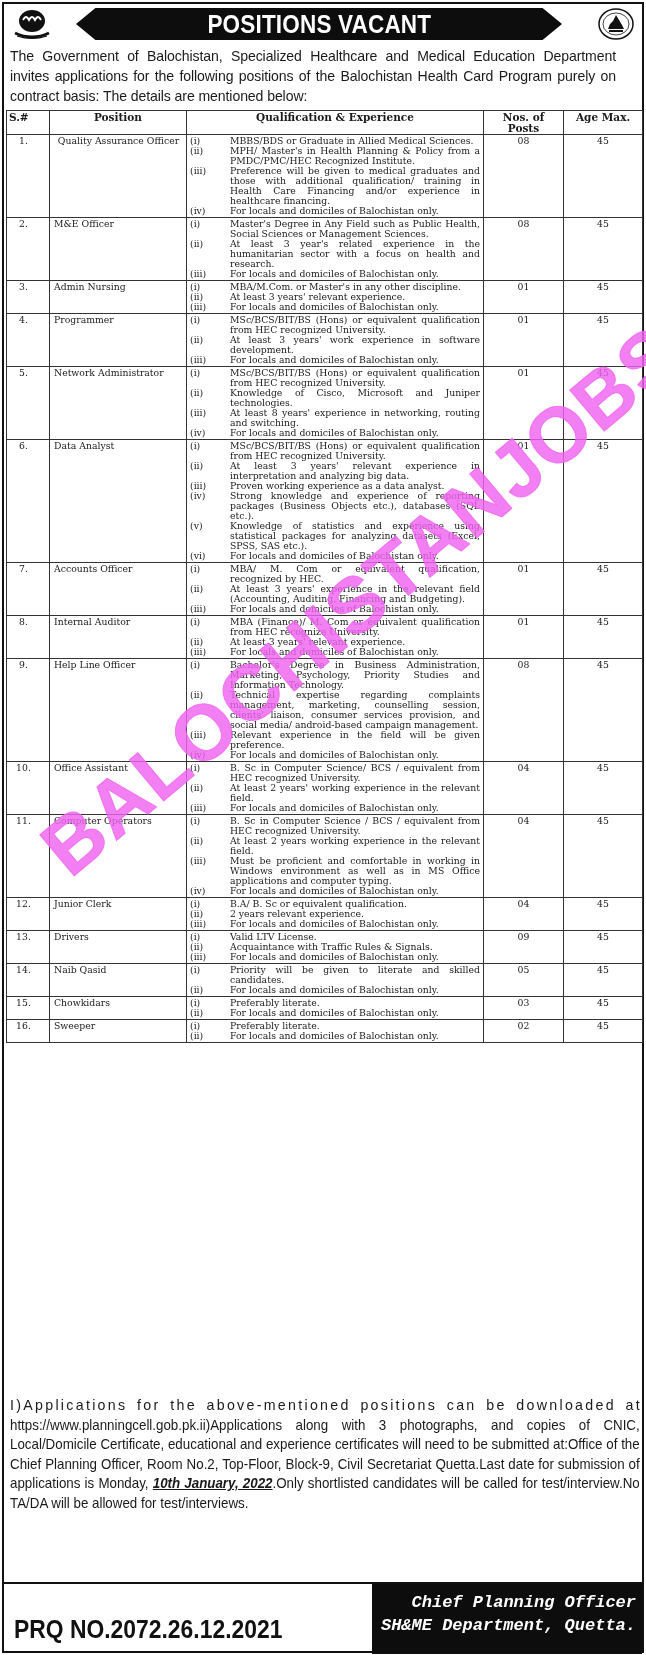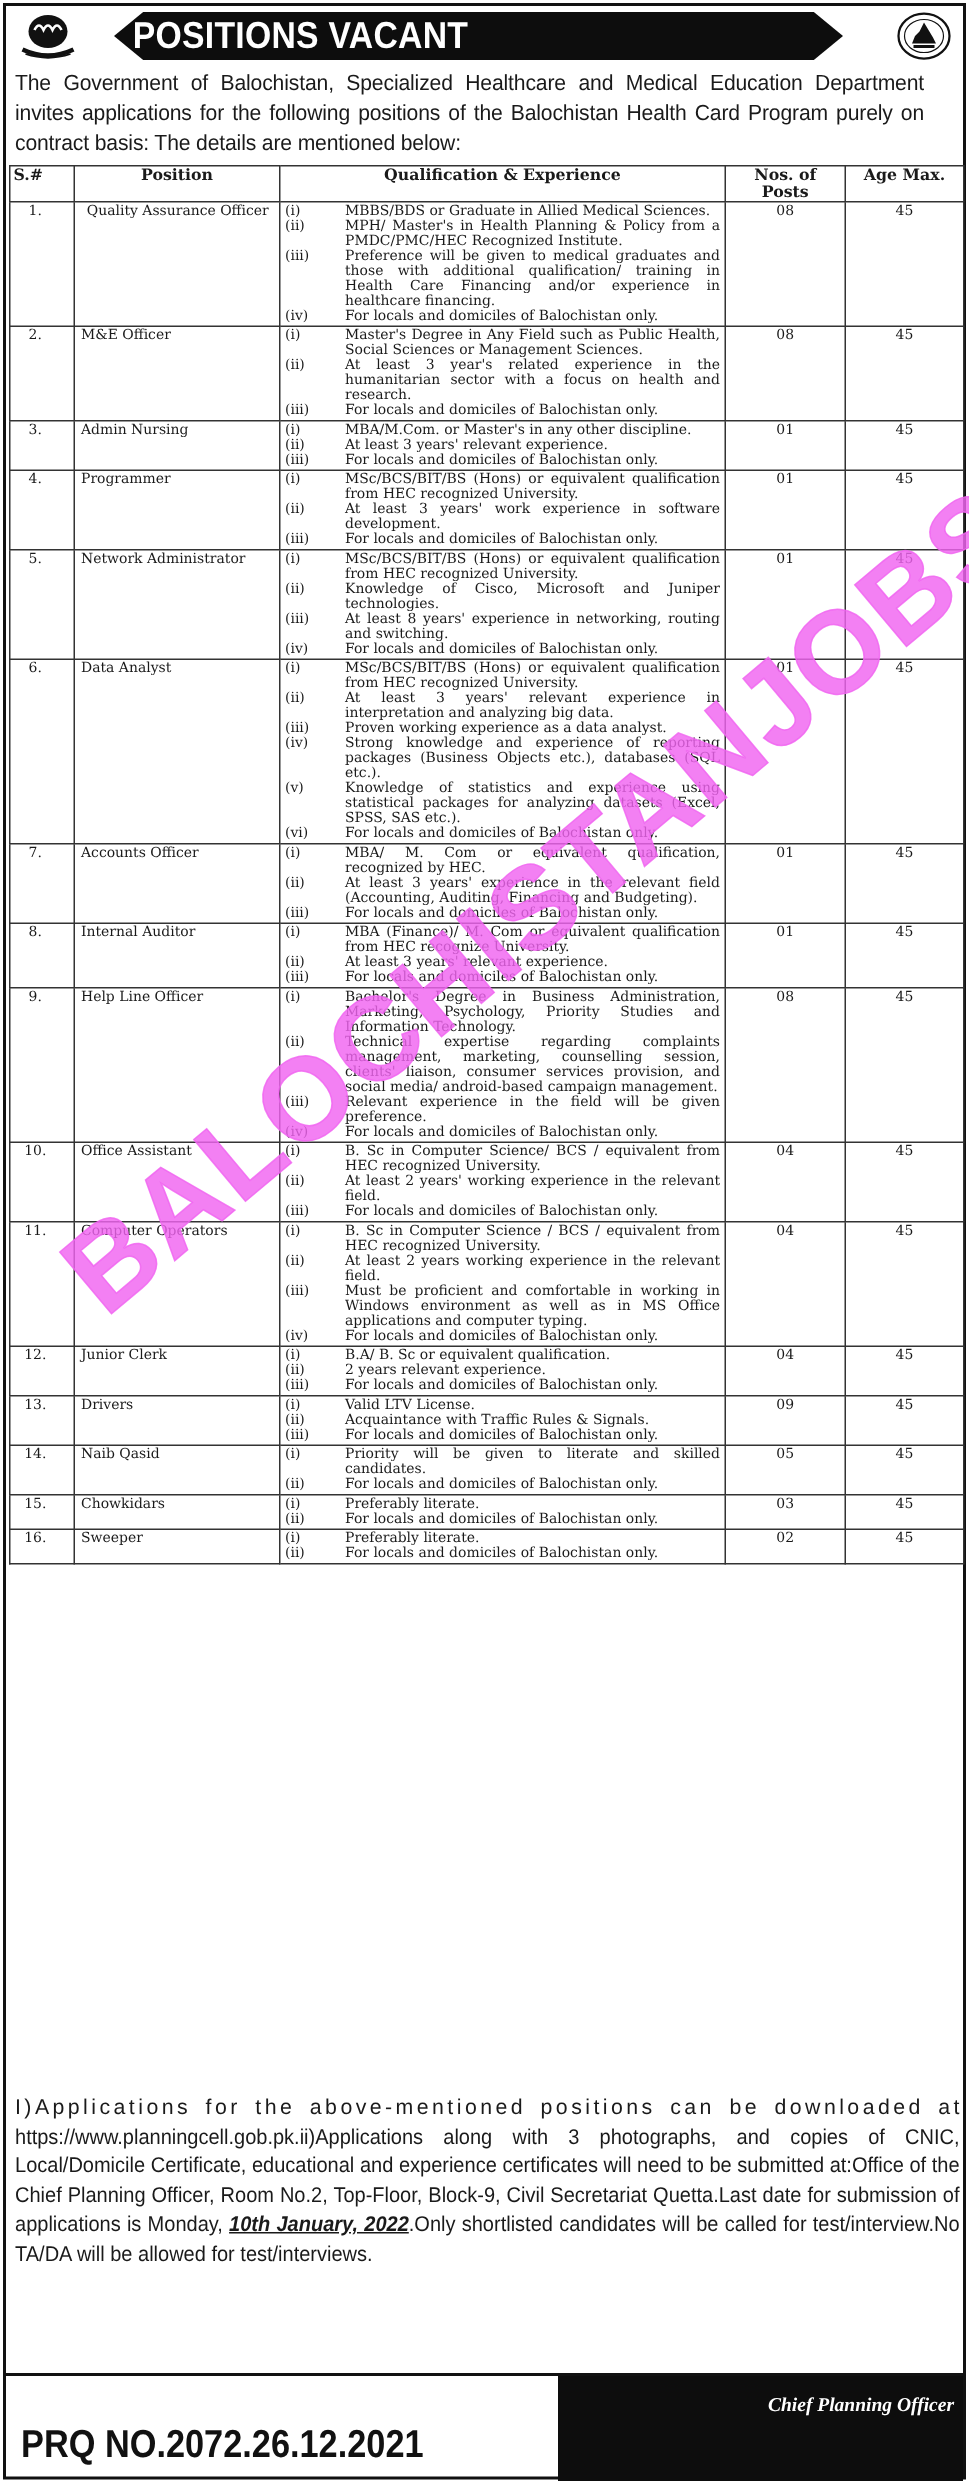--- a/index.html
+++ b/index.html
@@ -5,21 +5,21 @@
   * { box-sizing: border-box; margin: 0; padding: 0; }
   html, body { width: 646px; height: 1655px; background: #ffffff; overflow: hidden; }
   body { position: relative; font-family: "DejaVu Serif", serif; color: #1a1a1a; }
   .page { position: absolute; left: 2px; top: 2px; width: 642px; height: 1651px; border: 2px solid #111; }
 
   .header { position: absolute; left: 0; top: 0; width: 638px; height: 42px; }
   .logo { position: absolute; top: 3px; width: 40px; height: 34px; }
   .logo-left { left: 8px; }
   .logo-right { right: 6px; }
   .banner { position: absolute; left: 72px; top: 4px; width: 486px; height: 32px; background: #0d0d0d; color: #fff;
-    clip-path: polygon(0 50%, 4% 0, 96% 0, 100% 50%, 96% 100%, 4% 100%); display: flex; align-items: center; }
+    clip-path: polygon(0 50%, 4% 0, 96% 0, 100% 50%, 96% 100%, 4% 100%); display: flex; align-items: center; justify-content: center; }
   .banner-title { font-family: "Liberation Sans", sans-serif; font-weight: bold; font-size: 25px; letter-spacing: 0.2px; transform: scaleX(0.9); }
 
   .intro { position: absolute; left: 6px; top: 42px; width: 628px; font-family: "Liberation Sans", sans-serif;
     font-size: 14.6px; line-height: 20px; text-align: justify; transform: scaleX(0.965); transform-origin: left; letter-spacing: -0.1px; }
 
   table.positions { position: absolute; left: 2px; top: 106px; width: 636px; border-collapse: collapse; table-layout: fixed; }
   table.positions th, table.positions td { border: 1.3px solid #333; vertical-align: top; }
   table.positions th { font-family: "DejaVu Serif", serif; font-weight: bold; font-size: 10.5px; line-height: 11px; padding: 1px 2px 0 2px; text-align: center; height: 22px; }
   table.positions td { font-size: 9.3px; line-height: 10px; padding: 1px 3px 1px 3px; }
   td.sn { text-align: center; padding-right: 12px !important; }
@@ -32,21 +32,21 @@
 
   .notes { position: absolute; left: 6px; top: 1392px; width: 632px; font-family: "Liberation Sans", sans-serif;
     font-size: 14.2px; line-height: 19.5px; text-align: justify; }
   .notes .n1 { letter-spacing: 2.3px; display: block; text-align-last: justify; }
   .notes .body { display: block; transform: scaleX(0.94); transform-origin: left; width: 106%; }
   .notes .deadline { font-weight: bold; font-style: italic; text-decoration: underline; }
 
   .divider { position: absolute; left: 0; top: 1578px; width: 638px; height: 2px; background: #111; }
   .prq { position: absolute; left: 10px; top: 1610px; font-family: "Liberation Sans", sans-serif; font-weight: bold; font-size: 26px; transform: scaleX(0.88); transform-origin: left; color: #111; }
   .sign-box { position: absolute; left: 368px; top: 1580px; width: 270px; height: 70px; background: #0d0d0d; color: #fff;
-    font-family: Liberation Serif, serif; font-weight: bold; font-style: italic; font-size: 13px; line-height: 23px; text-align: right; padding: 7px 6px 0 0; }
+    font-family: Liberation Mono, monospace; font-weight: bold; font-style: italic; font-size: 17px; line-height: 23px; text-align: right; padding: 7px 6px 0 0; }
 
   .watermark { position: absolute; left: 20px; top: 820px; font-family: "Liberation Sans", sans-serif; font-weight: 900; font-size: 78px;
     color: rgba(240, 100, 240, 0.82); transform: rotate(-40deg); transform-origin: left top; white-space: nowrap; letter-spacing: 2px;
     -webkit-text-stroke: 1px rgba(240,100,240,0.82); pointer-events: none; }
 </style>
 </head>
 <body>
 
 <div class="page">
 
@@ -433,16 +433,17 @@
 
   <div class="notes">
     <span class="n1">I)Applications for the above-mentioned positions can be downloaded at</span>
     <span class="body"><span>https://www.planningcell.gob.pk.ii)Applications along with 3 photographs, and copies of CNIC, Local/Domicile Certificate, educational and experience certificates will need to be submitted at:Office of the Chief Planning Officer, Room No.2, Top-Floor, Block-9, Civil Secretariat Quetta.Last date for submission of applications is Monday, </span><span class="deadline">10th January, 2022</span><span>.Only shortlisted candidates will be called for test/interview.No TA/DA will be allowed for test/interviews.</span></span>
   </div>
 
   <div class="divider"></div>
   <div class="prq">PRQ  NO.2072.26.12.2021</div>
   <div class="sign-box">
     <div>Chief Planning Officer</div>
+    <div>SH&amp;ME Department, Quetta.</div>
   </div>
 
   <div class="watermark">BALOCHISTANJOBS.COM</div>
 </div>
 
 </body></html>

